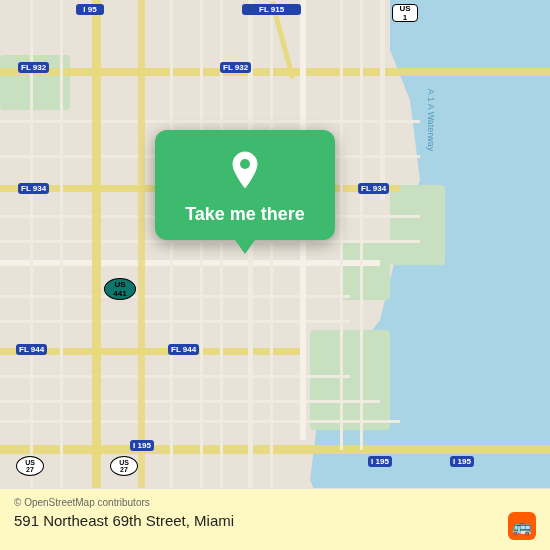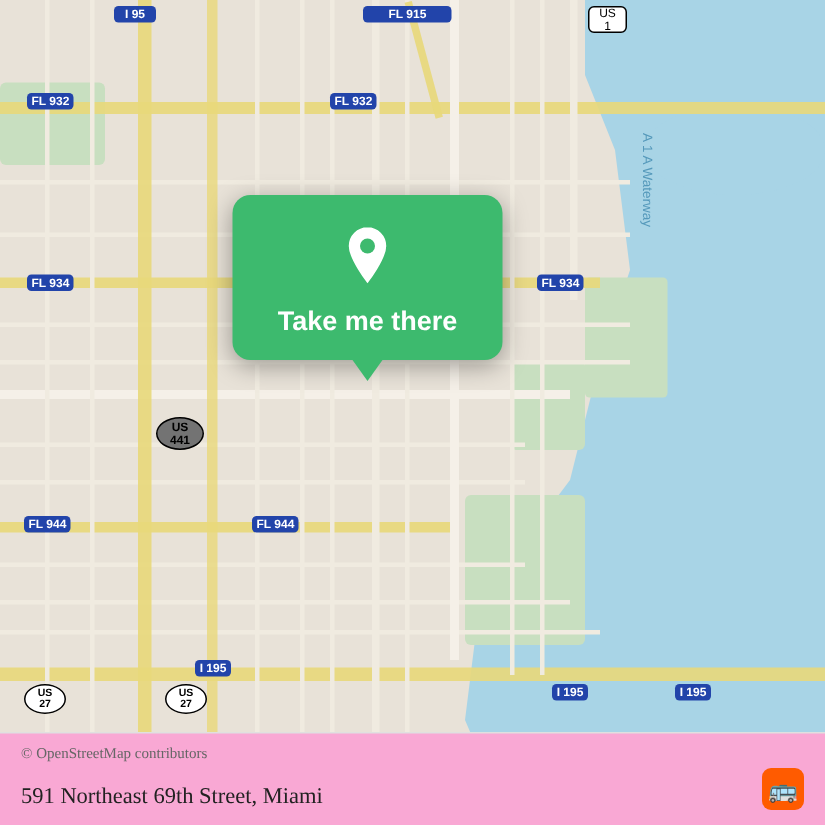--- a/index.html
+++ b/index.html
@@ -84,36 +84,35 @@
       transform: translateX(-50%);
       border-left: 10px solid transparent;
       border-right: 10px solid transparent;
       border-top: 14px solid #3dba6e;
     }
 
     
     .bottom-bar {
       position: absolute;
       bottom: 0; left: 0; right: 0;
-      background: #f9a8d4;
+      background: #fef9c3;
       padding: 8px 14px 10px 14px;
       border-top: 1px solid #e0e0e0;
       z-index: 20;
-      font-family: Liberation Serif, serif;
     }
 
     .attribution {
       font-size: 10px;
       color: #666;
       margin-bottom: 4px;
     }
 
     .address-row {
       display: flex;
-      align-items: flex-end;
+      align-items: flex-start;
       justify-content: space-between;
     }
 
     .address-text {
       font-size: 15px;
       color: #222;
       font-weight: 400;
     }
 
     .moovit-logo {
@@ -191,33 +190,33 @@
       <rect x="280" y="0" width="5" height="80" fill="#e8d87a" opacity="0.9" transform="rotate(-15, 282, 40)"></rect>
 
       <rect x="380" y="0" width="5" height="200" fill="#f0ebe0"></rect>
 
     </svg>
 
     <div class="shield state" style="top:4px;left:76px;font-size:8px;padding:1px 3px;min-width:28px;background:#2244aa;">I 95</div>
 
     <div class="shield state" style="top:4px;left:242px;font-size:8px;padding:1px 17px;background:#2244aa;">FL 915</div>
 
-    <div class="shield us" style="top:4px;left:392px;width:26px;height:18px;border-radius:4px;font-size:8px;background:white;color:#000;border:1.5px solid #000;display:flex;align-items:center;justify-content:center;font-weight:normal;">US 1</div>
+    <div class="shield us" style="top:4px;left:392px;width:26px;height:18px;border-radius:4px;font-size:8px;background:white;color:#000;border:1.5px solid #000;display:flex;align-items:center;justify-content:center;font-weight:bold;">US 1</div>
 
     <div class="shield state" style="top:62px;left:18px;font-size:8px;padding:1px 3px;background:#2244aa;">FL 932</div>
 
     <div class="shield state" style="top:62px;left:220px;font-size:8px;padding:1px 3px;background:#2244aa;">FL 932</div>
 
     <div class="shield state" style="top:183px;left:18px;font-size:8px;padding:1px 3px;background:#2244aa;">FL 934</div>
 
     <div class="shield state" style="top:183px;left:218px;font-size:8px;padding:1px 3px;background:#2244aa;">FL 934</div>
 
     <div class="shield state" style="top:183px;left:358px;font-size:8px;padding:1px 3px;background:#2244aa;">FL 934</div>
 
-    <div class="shield us" style="top:278px;left:104px;width:32px;height:22px;border-radius:50%;font-size:8px;background:#737373;color:#000;border:1.5px solid #000;display:flex;align-items:center;justify-content:center;font-weight:bold;">US 441</div>
+    <div class="shield us" style="top:278px;left:104px;width:32px;height:22px;border-radius:50%;font-size:8px;background:#0f766e;color:#000;border:1.5px solid #000;display:flex;align-items:center;justify-content:center;font-weight:bold;">US 441</div>
 
     <div class="shield state" style="top:344px;left:16px;font-size:8px;padding:1px 3px;background:#2244aa;">FL 944</div>
 
     <div class="shield state" style="top:344px;left:168px;font-size:8px;padding:1px 3px;background:#2244aa;">FL 944</div>
 
     <div class="shield state" style="top:440px;left:130px;font-size:8px;padding:1px 3px;background:#2244aa;">I 195</div>
 
     <div class="shield us" style="top:456px;left:16px;width:28px;height:20px;border-radius:50%;font-size:7px;background:white;color:#000;border:1.5px solid #000;display:flex;align-items:center;justify-content:center;font-weight:bold;">US 27</div>
 
     <div class="shield us" style="top:456px;left:110px;width:28px;height:20px;border-radius:50%;font-size:7px;background:white;color:#000;border:1.5px solid #000;display:flex;align-items:center;justify-content:center;font-weight:bold;">US 27</div>

